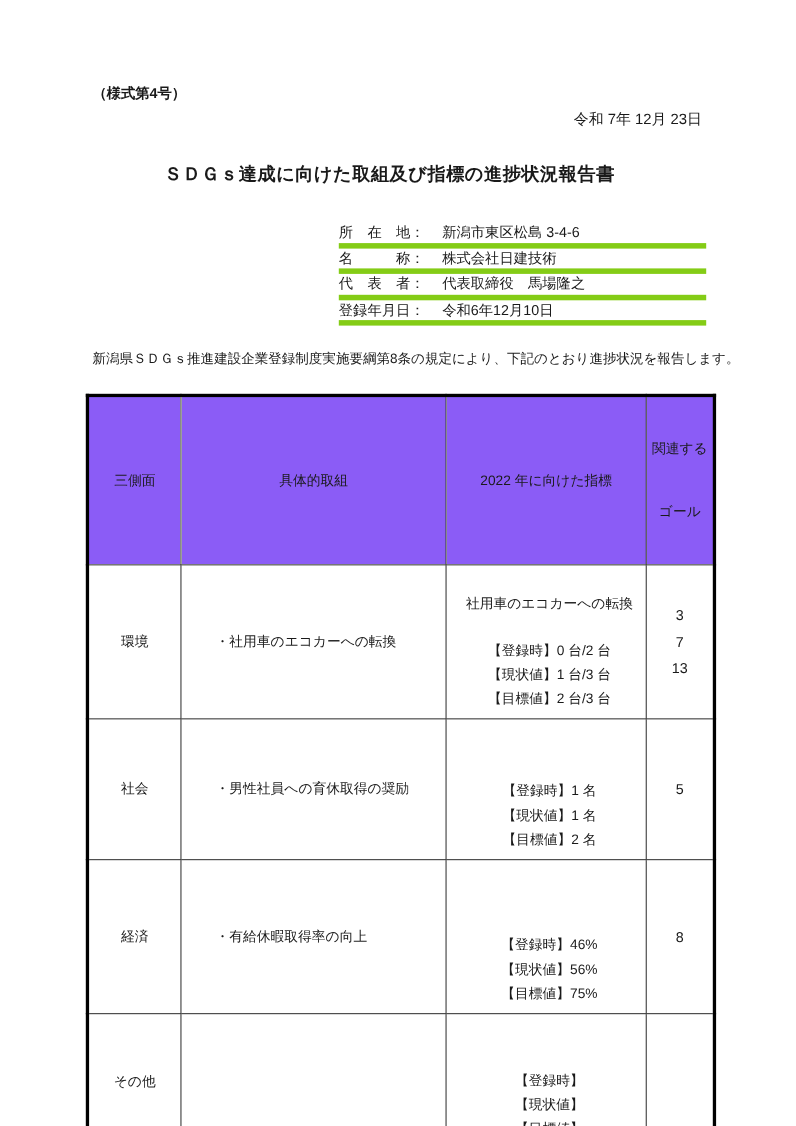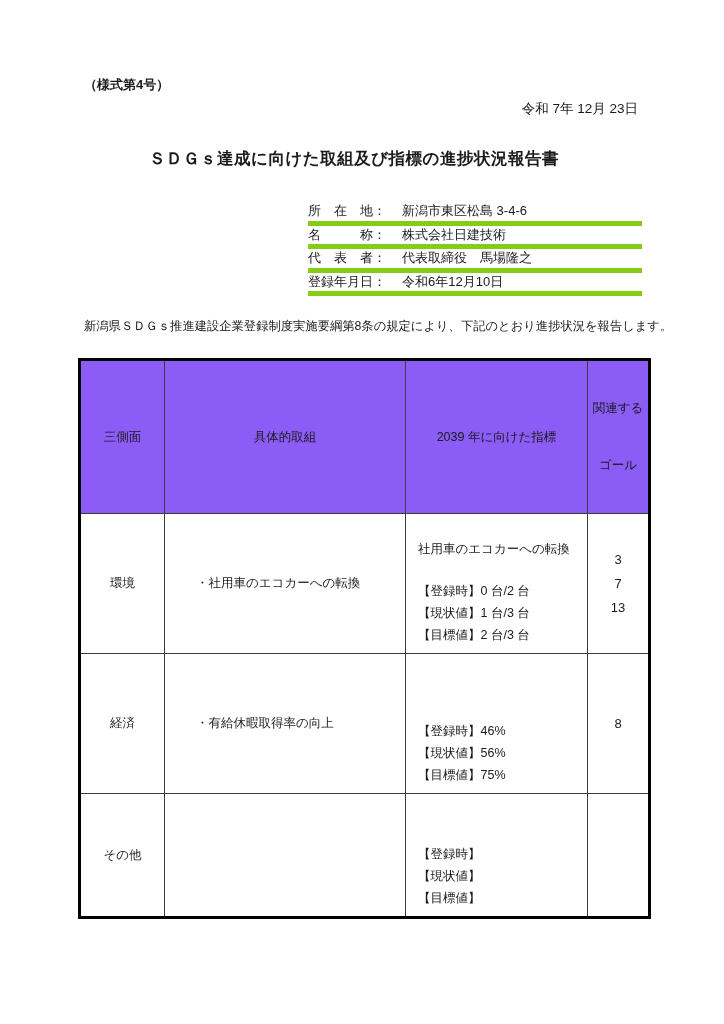--- a/index.html
+++ b/index.html
@@ -34,20 +34,21 @@
     background:#8b5cf6; font-weight:normal; text-align:center;
     height:42px; line-height:19px; white-space:pre;
   }
   td.aspect { text-align:center; white-space:pre; }
   td.initiative { padding-left:31px; padding-right:6px; white-space:pre; }
   td.indicator { position:relative; }
   .icell {
     position:absolute; inset:0;
     display:flex; flex-direction:column;
     padding:26px 6px 7px 12px;
+    text-align:center;
   }
   .ihead { line-height:18px; white-space:pre; }
   .ispacer { flex:1 1 auto; }
   .iline { line-height:22px; white-space:pre; }
   td.goals { text-align:center; }
   .goal-num { line-height:24px; font-size:13px; }
 </style>
 </head>
 <body>
 
@@ -82,21 +83,21 @@
     <colgroup>
       <col style="width:85px">
       <col style="width:241px">
       <col style="width:182px">
       <col style="width:62px">
     </colgroup>
     <thead>
       <tr>
         <th>三側面</th>
         <th>具体的取組</th>
-        <th>2039 年に向けた指標</th>
+        <th>2022 年に向けた指標</th>
         <th>
           <div>関連する</div>
           <div>ゴール</div>
         </th>
       </tr>
     </thead>
     <tbody>
       <tr style="height:140px">
         <td class="aspect">環境</td>
         <td class="initiative">・社用車のエコカーへの転換</td>
@@ -106,20 +107,35 @@
             <div class="ispacer"></div>
             <div class="iline">【登録時】0 台/2 台</div>
             <div class="iline">【現状値】1 台/3 台</div>
             <div class="iline">【目標値】2 台/3 台</div>
           </div>
         </td>
         <td class="goals">
           <div class="goal-num">3</div>
           <div class="goal-num">7</div>
           <div class="goal-num">13</div>
+        </td>
+      </tr>
+      <tr style="height:128px">
+        <td class="aspect">社会</td>
+        <td class="initiative">・男性社員への育休取得の奨励</td>
+        <td class="indicator">
+          <div class="icell">
+            <div class="ispacer"></div>
+            <div class="iline">【登録時】1 名</div>
+            <div class="iline">【現状値】1 名</div>
+            <div class="iline">【目標値】2 名</div>
+          </div>
+        </td>
+        <td class="goals">
+          <div class="goal-num">5</div>
         </td>
       </tr>
       <tr style="height:140px">
         <td class="aspect">経済</td>
         <td class="initiative">・有給休暇取得率の向上</td>
         <td class="indicator">
           <div class="icell">
             <div class="ispacer"></div>
             <div class="iline">【登録時】46%</div>
             <div class="iline">【現状値】56%</div>

